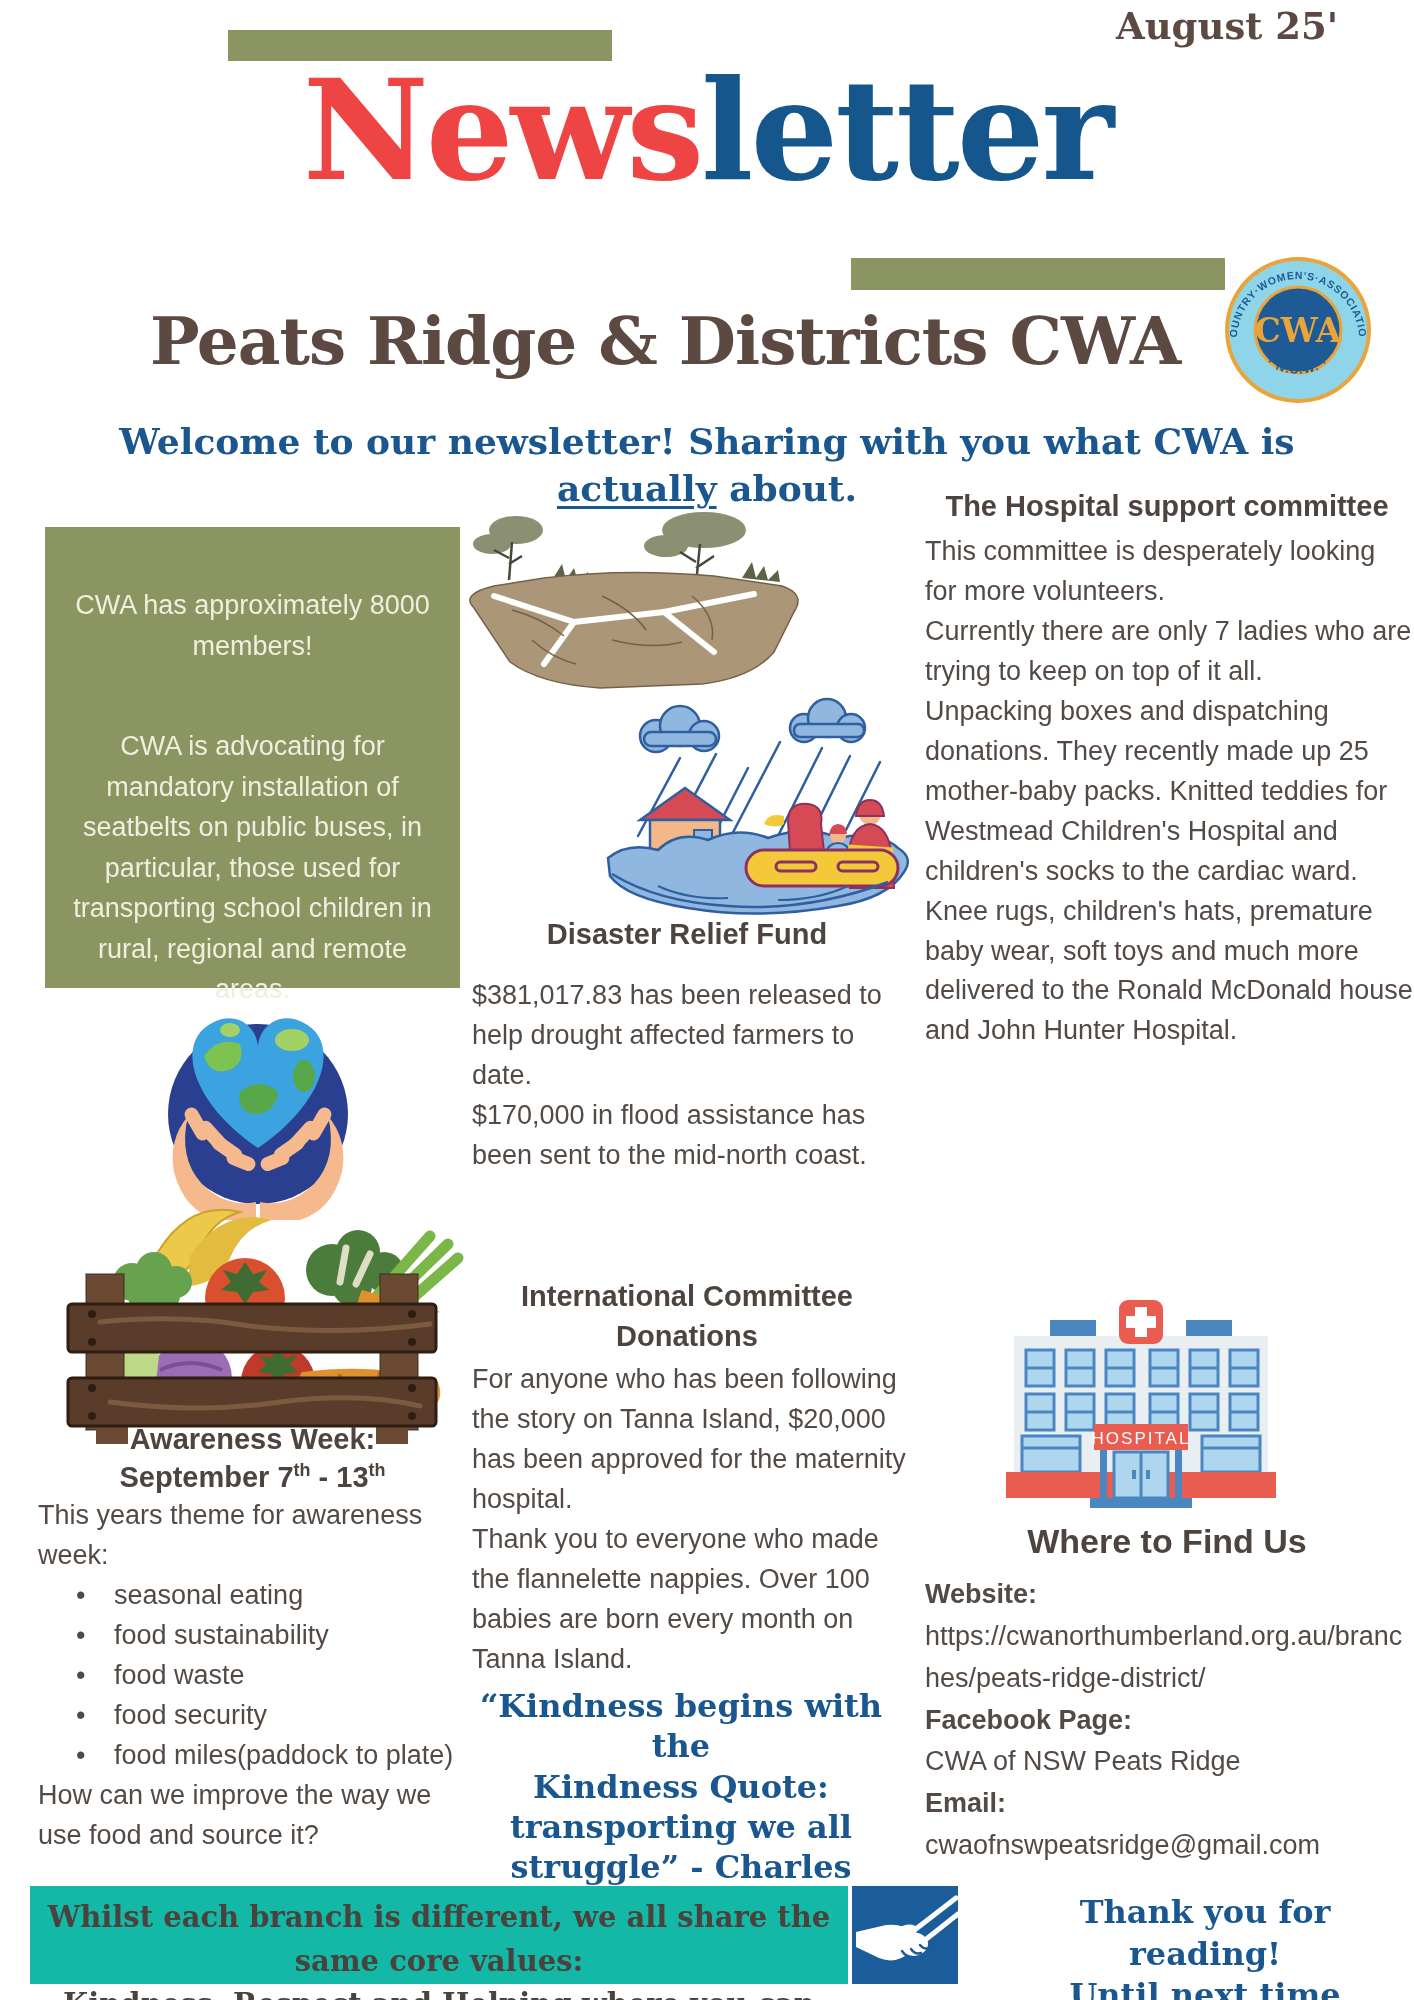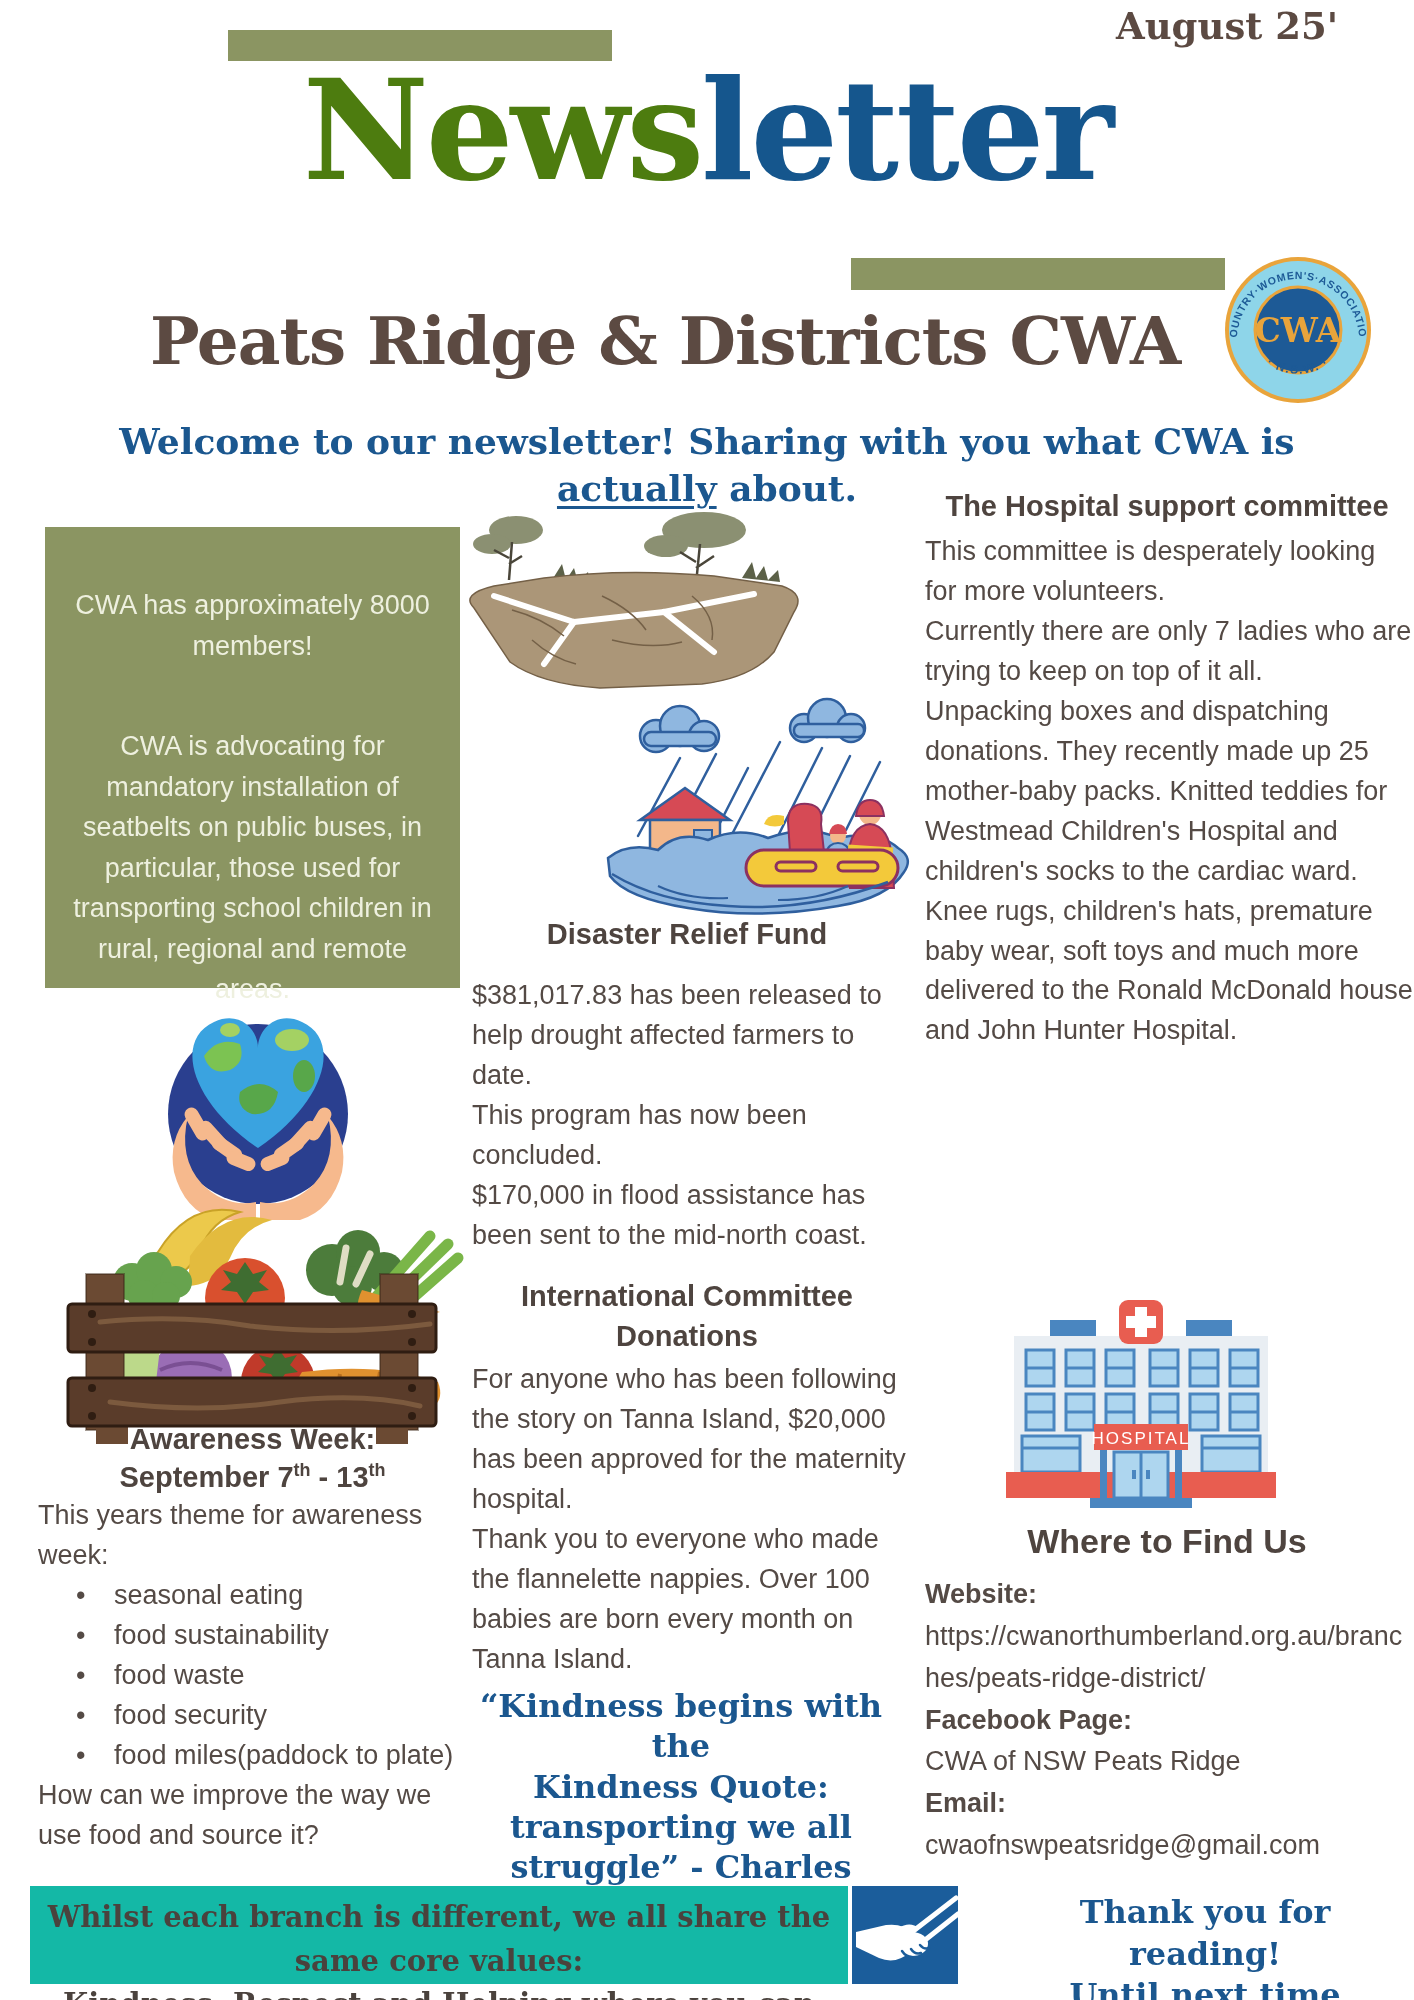--- a/index.html
+++ b/index.html
@@ -7,21 +7,21 @@
         font-family:"Liberation Sans",sans-serif;color:#4f4641;}
   .abs{position:absolute;}
   .serif{font-family:"DejaVu Serif","Liberation Serif",serif;}
   
   .bar{background:#8b9562;}
   #bar1{left:228px;top:30px;width:384px;height:31px;}
   #bar2{left:851px;top:258px;width:374px;height:32px;}
   #issue-date{right:76px;top:4px;font-size:37px;font-weight:bold;color:#5c4a42;}
   #newsletter{left:0;width:1414px;top:52px;text-align:center;font-size:138px;font-weight:bold;
               letter-spacing:-3px;line-height:1.15;white-space:nowrap;}
-  #newsletter .t1{color:#4d7c0f;}
+  #newsletter .t1{color:#ef4444;}
   #newsletter .t2{color:#15568d;}
   #org-title{left:0;width:1330px;top:302px;text-align:center;font-size:66px;font-weight:bold;
              color:#5c4a42;letter-spacing:-1px;}
   #logo{left:1224px;top:256px;width:148px;height:148px;}
   #welcome{left:0;width:1414px;top:418px;text-align:center;color:#1b578f;
            font-size:36px;font-weight:bold;line-height:1.3;}
   #welcome .u{text-decoration:underline;text-decoration-thickness:3px;text-underline-offset:5px;}
   
   .colhead{font-weight:bold;font-size:29px;color:#4e443f;text-align:center;}
   .body-txt{font-size:27px;line-height:1.48;color:#544a45;}
@@ -274,21 +274,20 @@
       <rect x="178" y="166" width="40" height="9" rx="4.5" fill="none" stroke="#8c3160" stroke-width="3"></rect>
       <rect x="240" y="166" width="40" height="9" rx="4.5" fill="none" stroke="#8c3160" stroke-width="3"></rect>
       <path d="M14 178 Q60 206 130 210 Q210 216 290 186" stroke="#2f5f9e" stroke-width="2.5" fill="none"></path>
       <path d="M60 190 q30 14 70 12 M180 204 q40 0 70 -14" stroke="#2f5f9e" stroke-width="2" fill="none"></path>
     </svg>
   </div>
 
   <div id="dr-head" class="abs colhead">Disaster Relief Fund</div>
   <div id="dr-body" class="abs body-txt">
     <div>$381,017.83 has been released to help drought affected farmers to date.</div>
-    <div>This program has now been concluded.</div>
     <div>$170,000 in flood assistance has been sent to the mid-north coast.</div>
   </div>
 
   <div id="int-head" class="abs colhead">
     <div>International Committee</div>
     <div>Donations</div>
   </div>
   <div id="int-body" class="abs body-txt">
     <div>For anyone who has been following the story on Tanna Island, $20,000 has been approved for the maternity hospital.</div>
     <div>Thank you to everyone who made the flannelette nappies. Over 100 babies are born every month on Tanna Island.</div>

